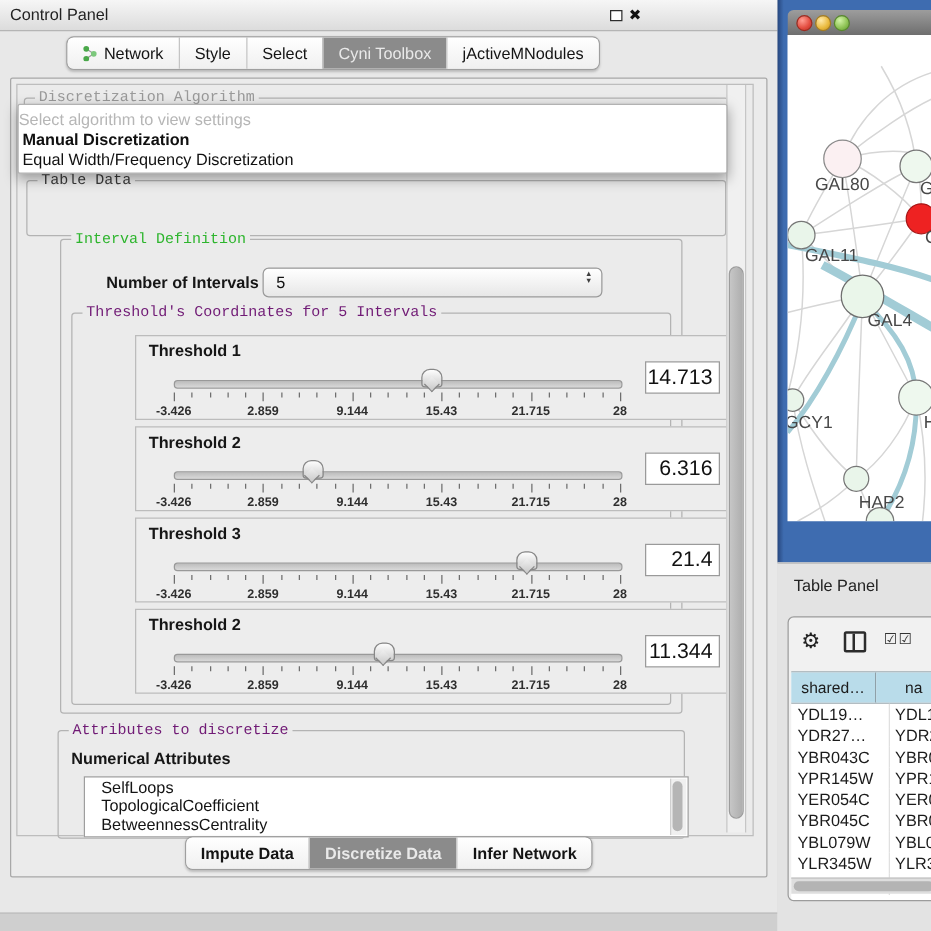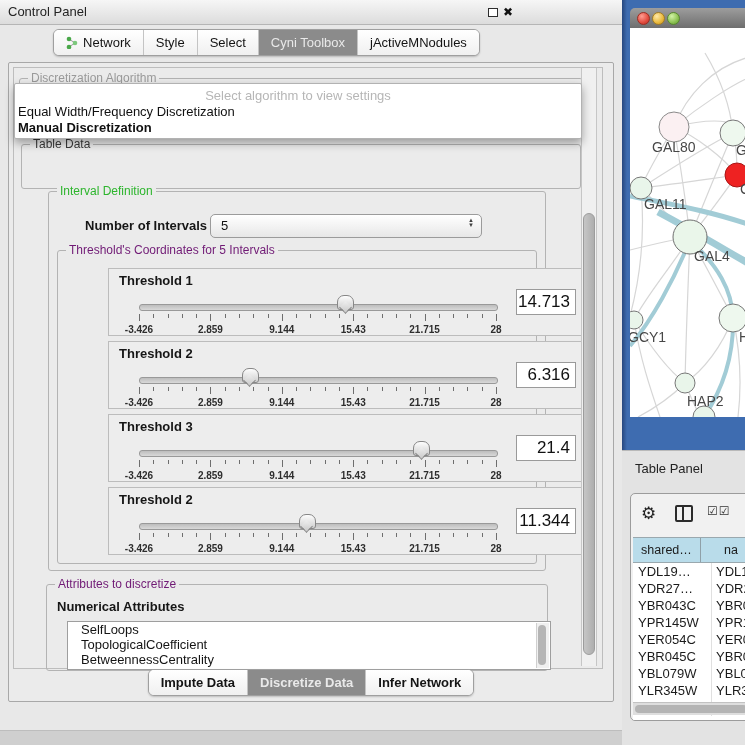--- a/index.html
+++ b/index.html
@@ -22,32 +22,32 @@
   .seg.sel{background:#8b8b8b;color:#e9e9e9;}
   
   .content-outer{position:absolute;left:8px;top:62px;width:604px;height:638px;
                  border:1px solid #a8a8a8;border-radius:2px;background:#ebebeb;}
   .viewport{position:absolute;left:4px;top:4px;width:588px;height:600px;border:1px solid #bdbdbd;}
   .vscroll{position:absolute;left:572px;top:5px;width:14px;height:598px;background:#f0f0f0;
            border-left:1px solid #c6c6c6;border-right:1px solid #c6c6c6;}
   .vscroll .vthumb{position:absolute;left:1px;top:145px;width:10px;height:440px;
            background:linear-gradient(90deg,#c6c6c6,#aeaeae);border:1px solid #9c9c9c;border-radius:6px;}
   .grp{position:absolute;border:1px solid #b3b3b3;border-radius:3px;}
-  .grp>.gt{position:absolute;top:-8px;left:8px;background:#ebebeb;padding:0 3px;font-size:12px;white-space:nowrap;}
+  .grp>.gt{position:absolute;top:-8px;left:8px;background:#ebebeb;padding:0 3px;font-size:12px;white-space:nowrap;font-family:Liberation Mono, monospace;}
   .gt-gray{color:#9a9a9a;}
   .gt-dark{color:#3a3a3a;}
   .gt-green{color:#2db52d;}
   .gt-blue{color:#701a75;}
   .combo{position:absolute;height:22px;background:linear-gradient(#ffffff,#e7e7e7);
          border:1px solid #9b9b9b;border-radius:5px;font-size:13px;line-height:22px;padding-left:10px;color:#111;}
   .combo .arrows{position:absolute;right:7px;top:3px;font-size:6px;line-height:5px;color:#3f3f3f;text-align:center;}
   .combo.focused{box-shadow:0 0 6px 3px rgba(96,158,228,.95);border-color:#6da3da;}
   .popup{position:absolute;left:5px;top:20px;width:566px;height:54px;background:#ffffff;
          border:1px solid #b2b2b2;border-radius:2px;box-shadow:0 4px 10px rgba(0,0,0,.35);z-index:40;font-size:13px;}
-  .popup .ph{text-align:center;color:#b6b6b6;padding-top:4px;height:16px;}
+  .popup .ph{color:#b6b6b6;padding-top:4px;height:16px;}
   .popup .opt{padding:0 3px;line-height:16px;color:#101010;}
   .popup .opt.bold{font-weight:bold;}
   
   .tbox{position:absolute;left:50px;width:474px;height:66px;border:1px solid #bcbcbc;background:#ededed;}
   .tbox .tlab{position:absolute;left:10px;top:4px;font-weight:bold;font-size:13px;color:#161616;}
   .track{position:absolute;left:30px;top:35px;width:357px;height:5px;
          background:linear-gradient(#bdbdbd,#d9d9d9);border:1px solid #999;border-radius:3px;}
   .thumb{position:absolute;top:26px;width:15px;height:13px;margin-left:-8px;z-index:2;
          background:linear-gradient(#fdfdfd,#cfcfcf);border:1px solid #878787;border-radius:7px 7px 3px 3px;}
   .thumb::after{content:"";position:absolute;left:2.6px;top:7px;width:8px;height:8px;
@@ -146,22 +146,22 @@
       <div class="grp" style="left:10px;top:15px;width:562px;height:55px;">
         <span class="gt gt-gray">Discretization Algorithm</span>
         <div class="combo focused" style="left:7px;top:23px;width:540px;">
           <span class="cval"></span>
           <span class="arrows">▲<br>▼</span>
         </div>
       </div>
 
       <div class="popup">
         <div class="ph">Select algorithm to view settings</div>
+        <div class="opt bold">Manual Discretization</div>
         <div class="opt">Equal Width/Frequency Discretization</div>
-        <div class="opt bold">Manual Discretization</div>
       </div>
 
       <div class="grp" style="left:12px;top:81px;width:558px;height:43px;">
         <span class="gt gt-dark">Table Data</span>
       </div>
 
       <div class="grp" style="left:39px;top:128px;width:496px;height:378px;">
         <span class="gt gt-green">Interval Definition</span>
 
         <span class="subtitle-bold" style="left:36px;top:26px;">Number of Intervals</span>

